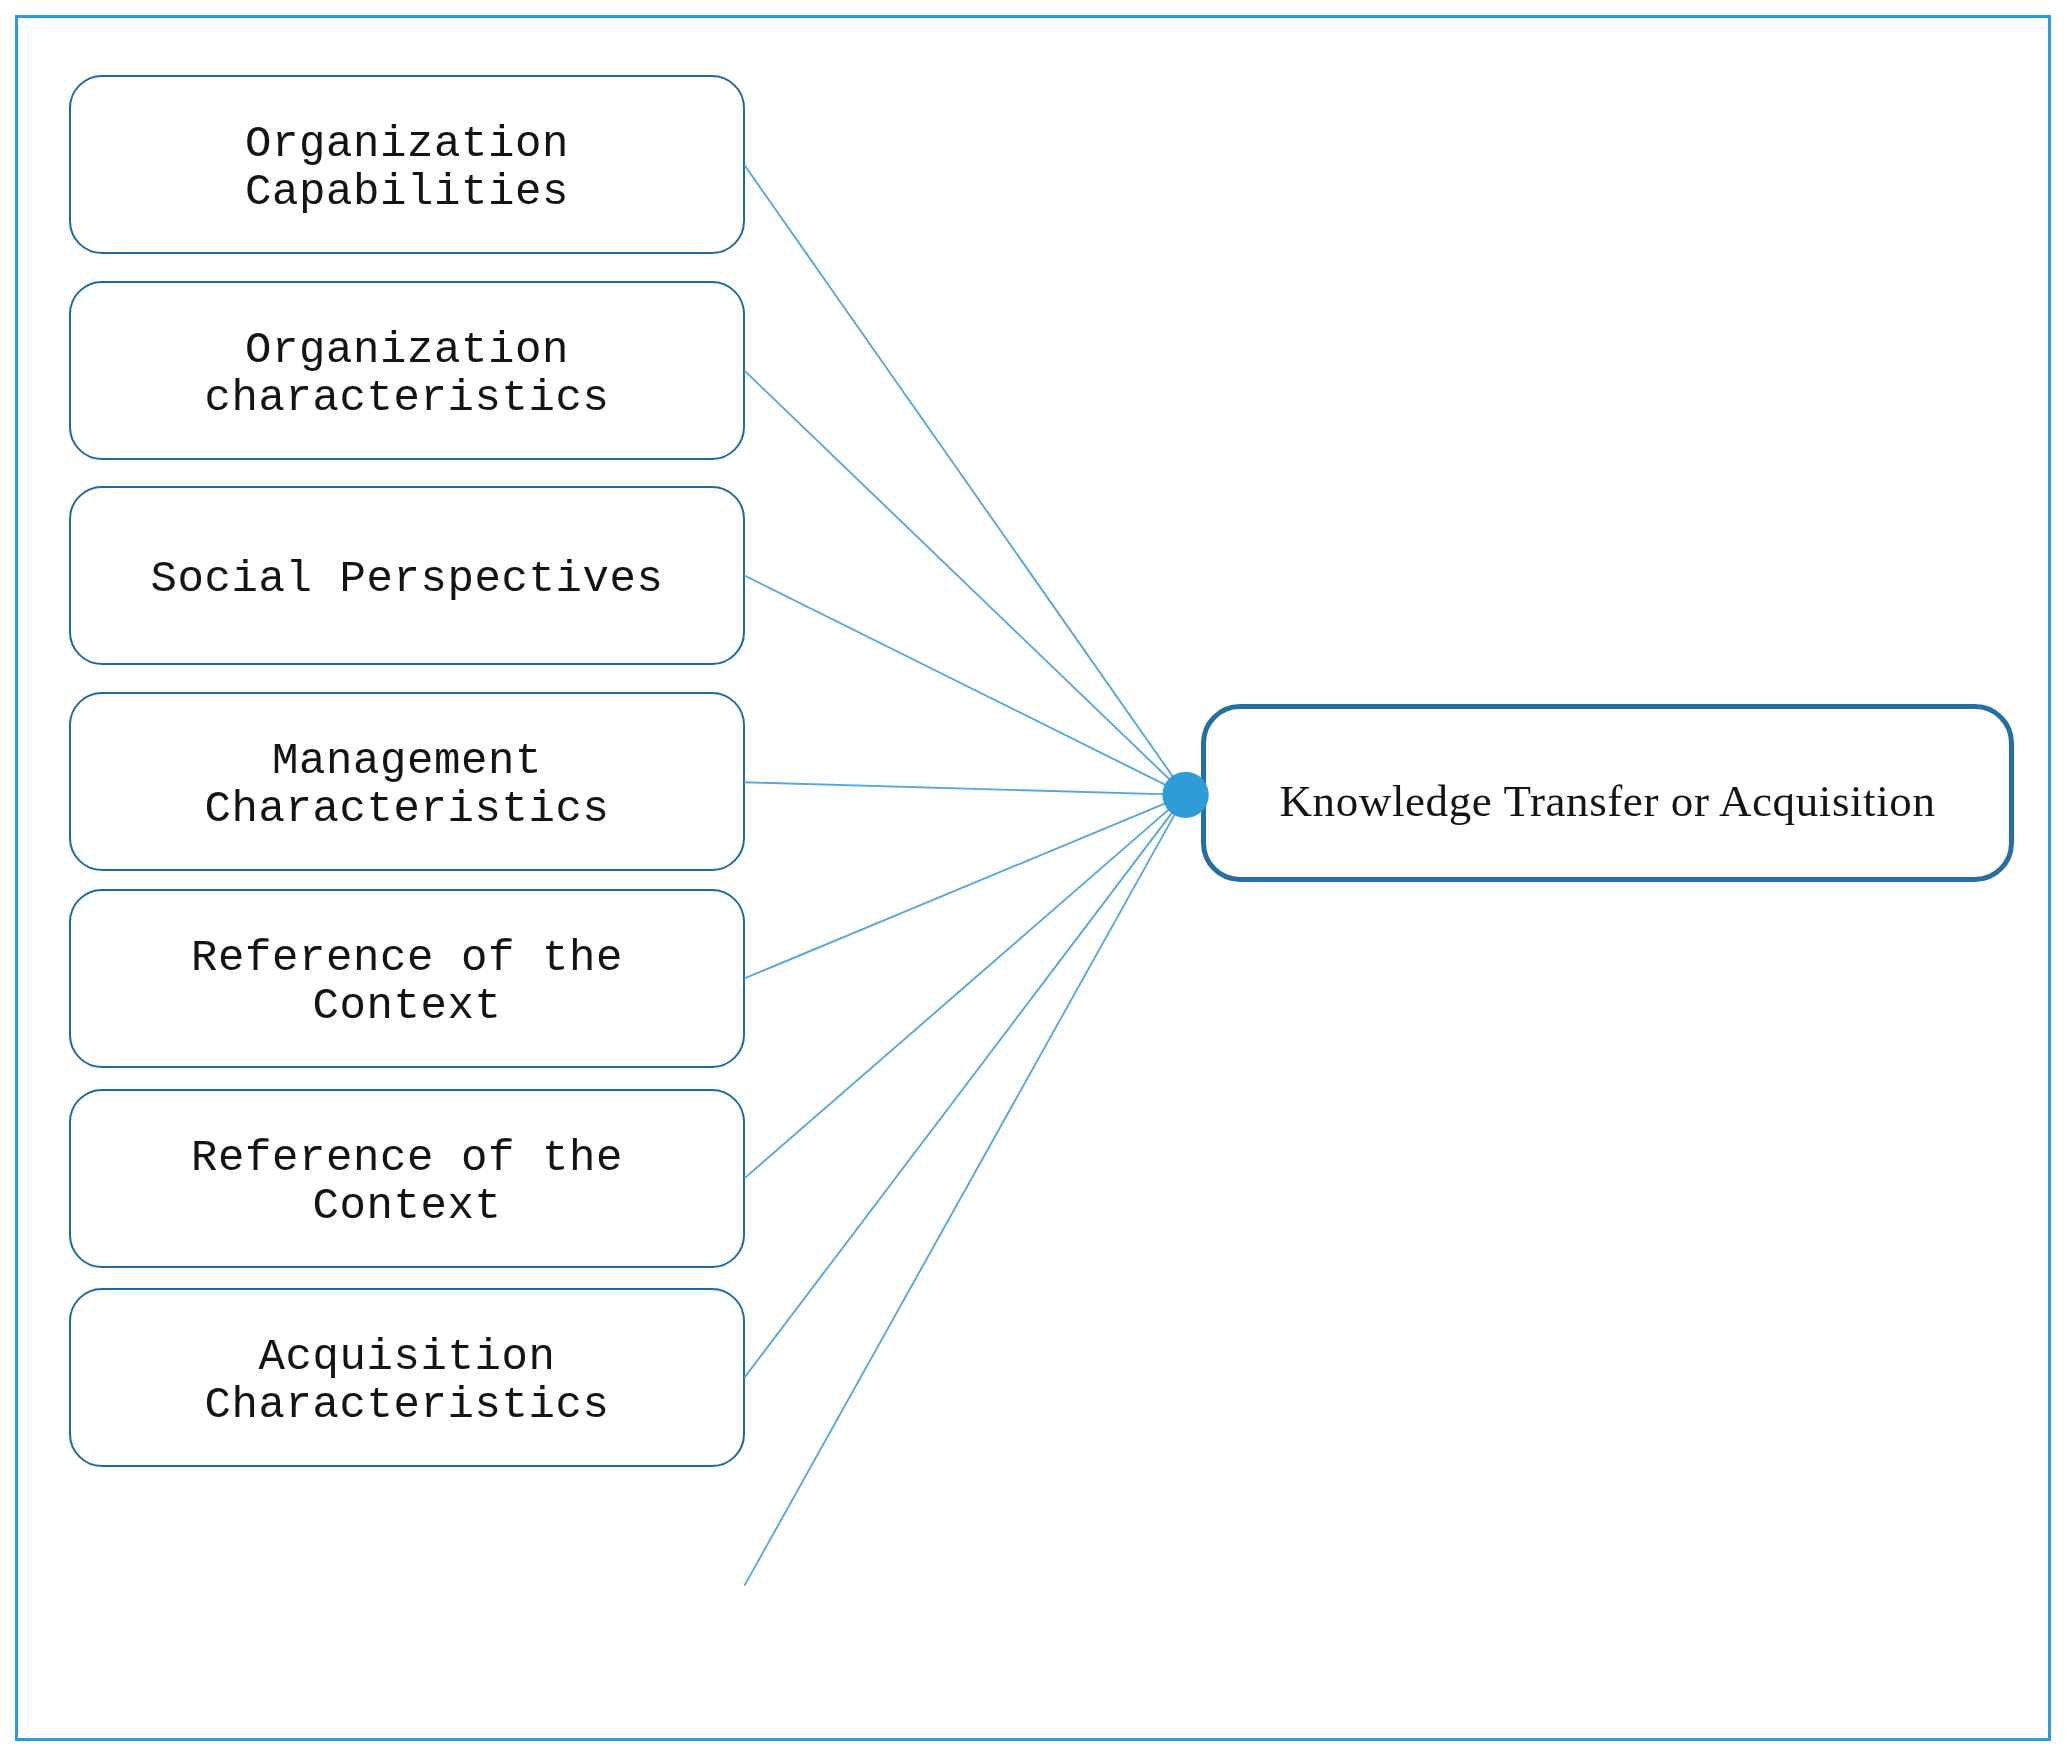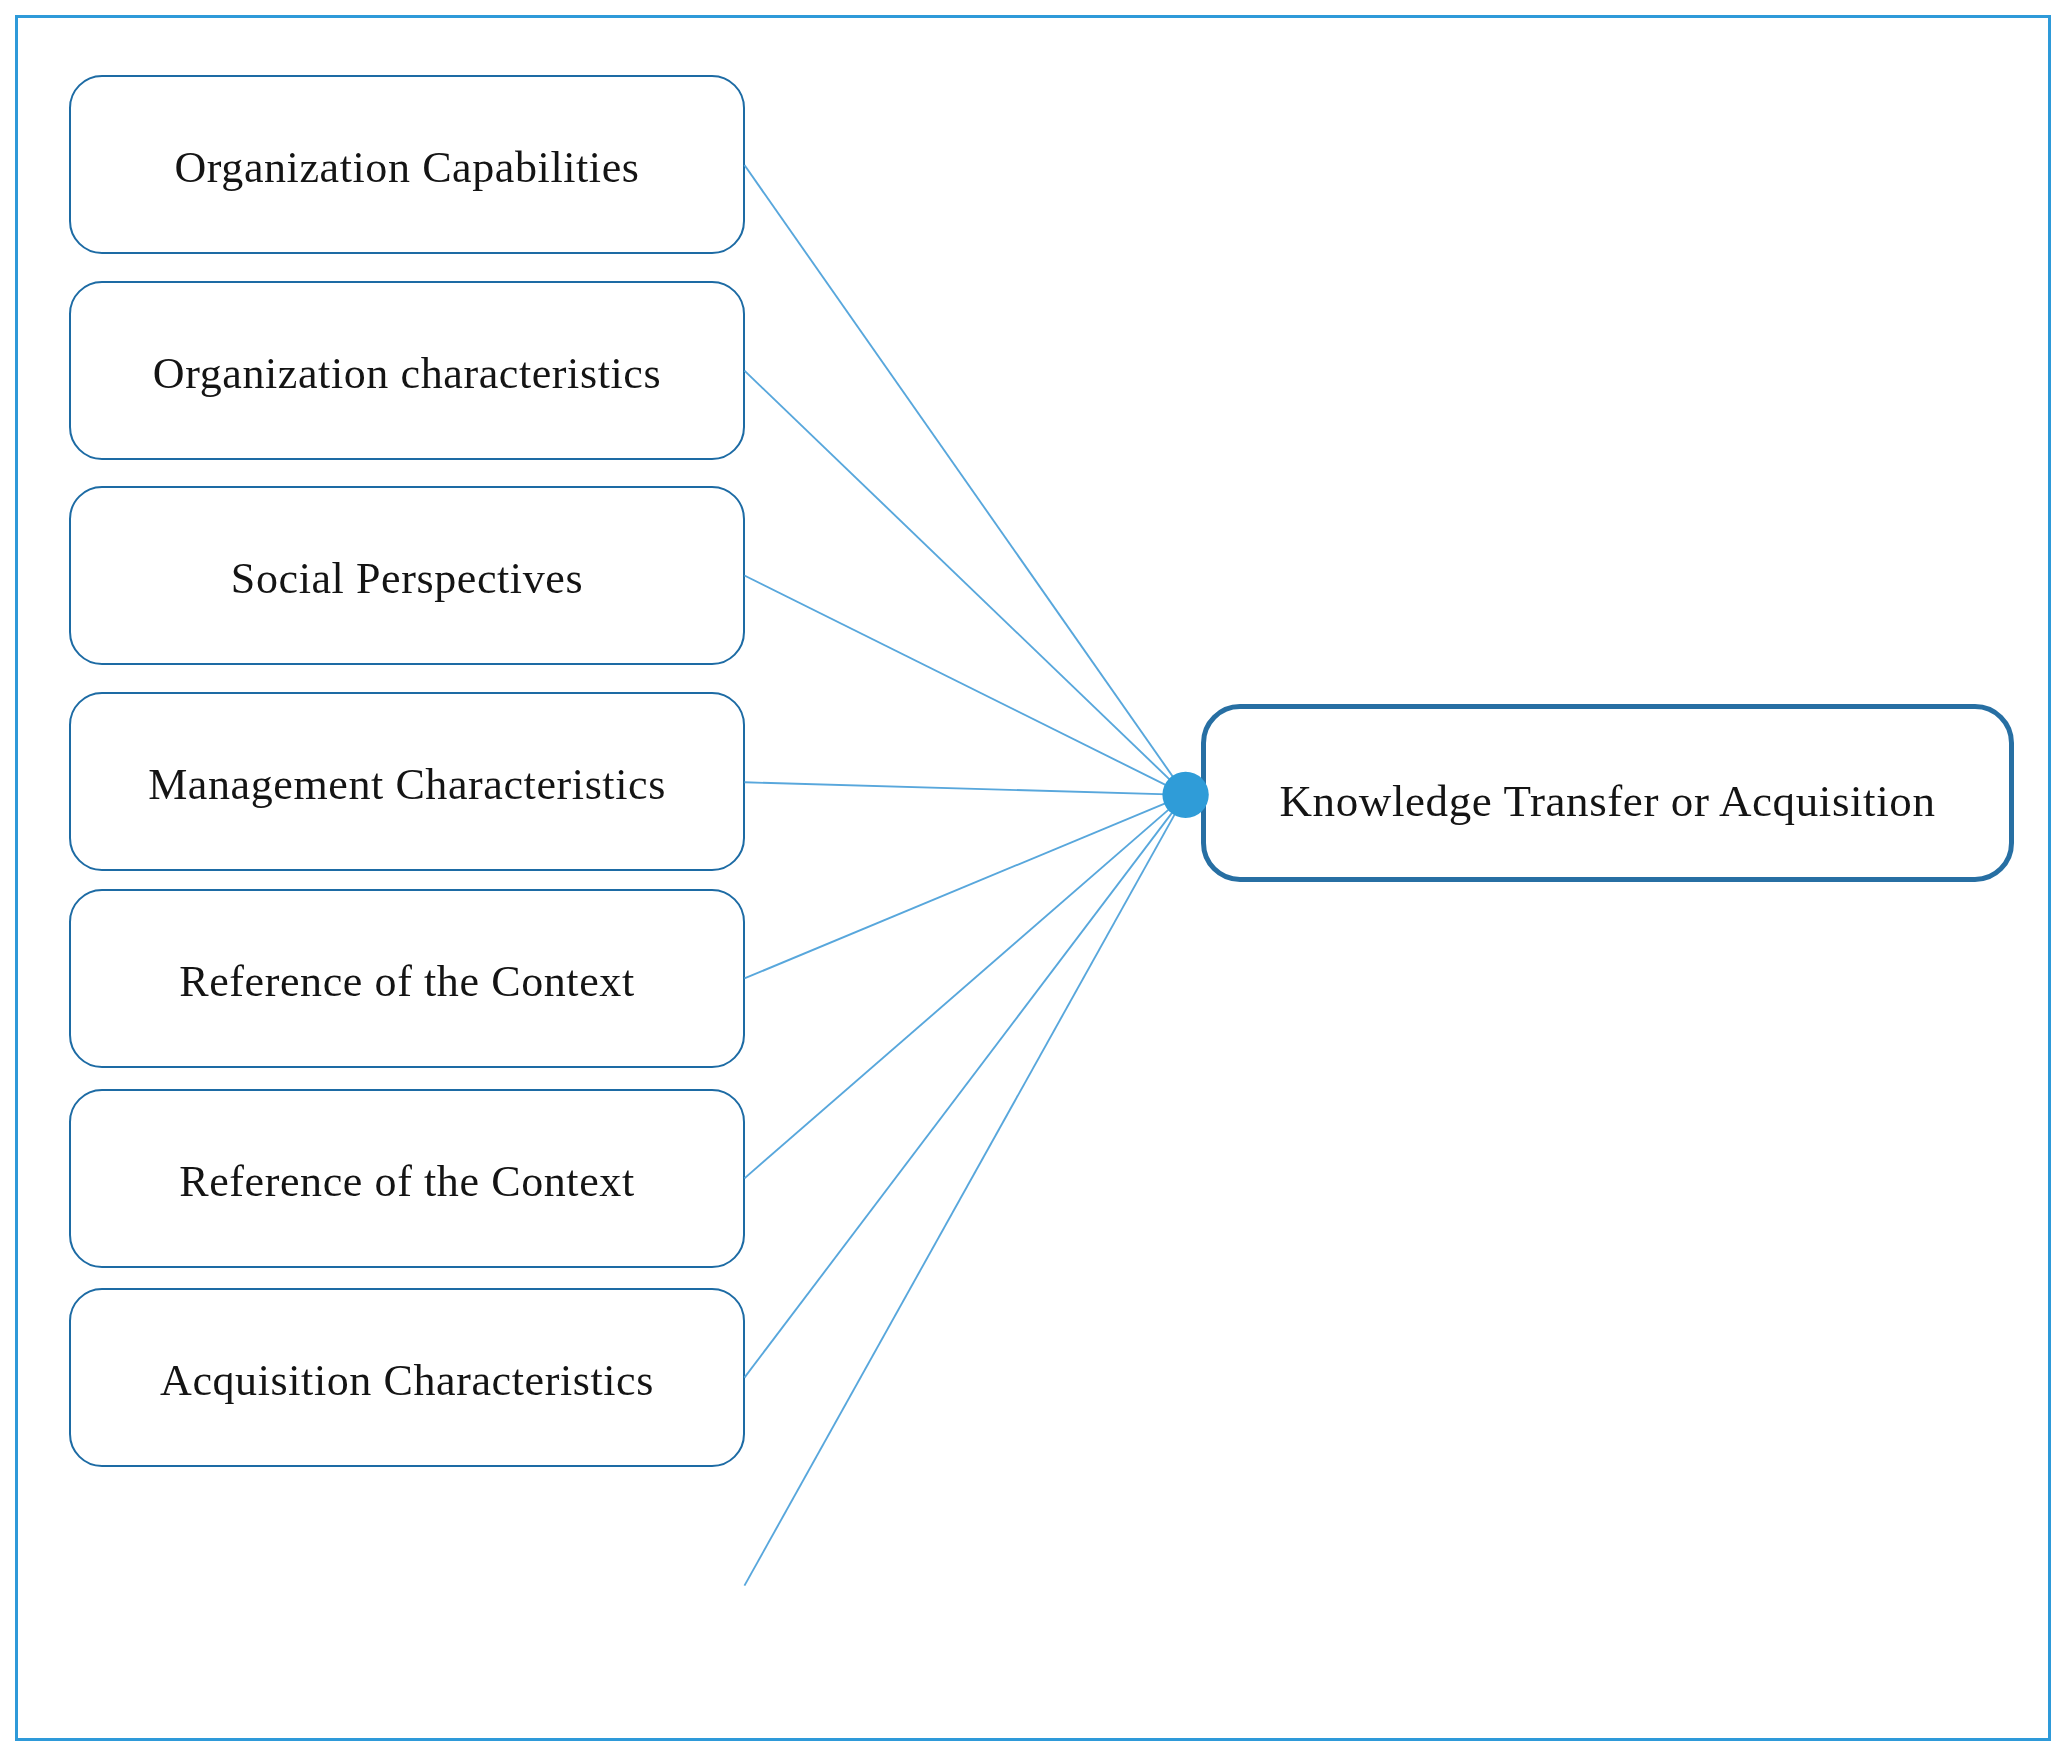--- a/index.html
+++ b/index.html
@@ -37,20 +37,21 @@
     display: flex;
     align-items: center;
     justify-content: center;
     text-align: center;
     z-index: 2;
     font-size: 44px;
     line-height: 1.1;
     color: var(--text, #141414);
     padding: 7.5px 19px 0 19px;
     letter-spacing: 0.6px;
+    font-family: Liberation Mono, monospace;
   }
   .target {
     position: absolute;
     left: 1201px;
     top: 704px;
     width: 813px;
     height: 178px;
     border: 5px solid var(--target_border, #276FA3);
     border-radius: 39px;
     box-sizing: border-box;

